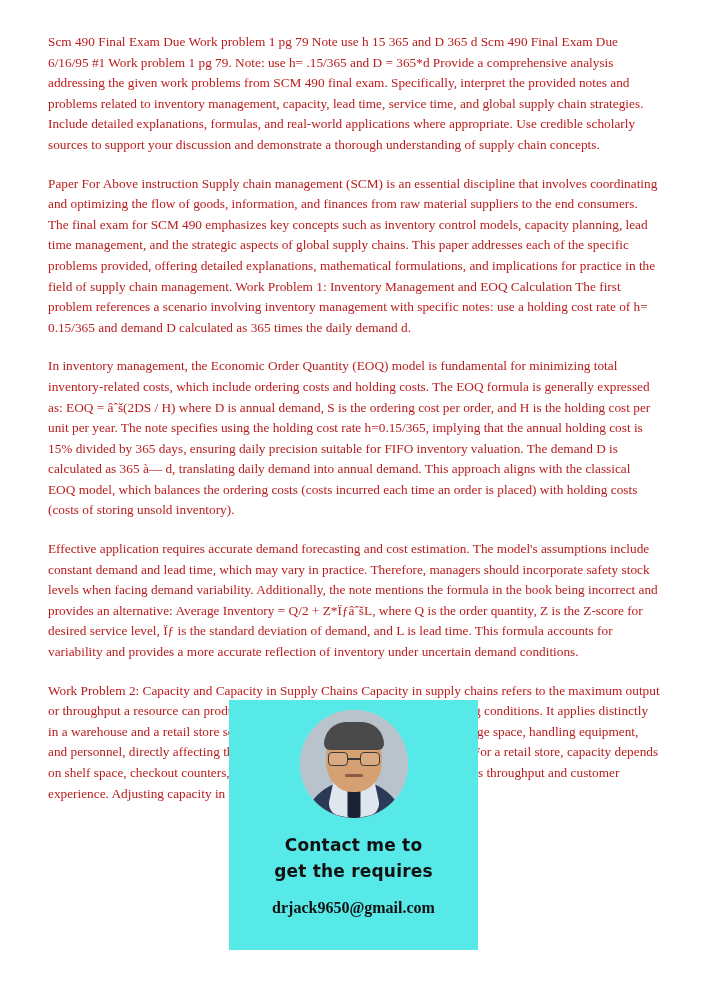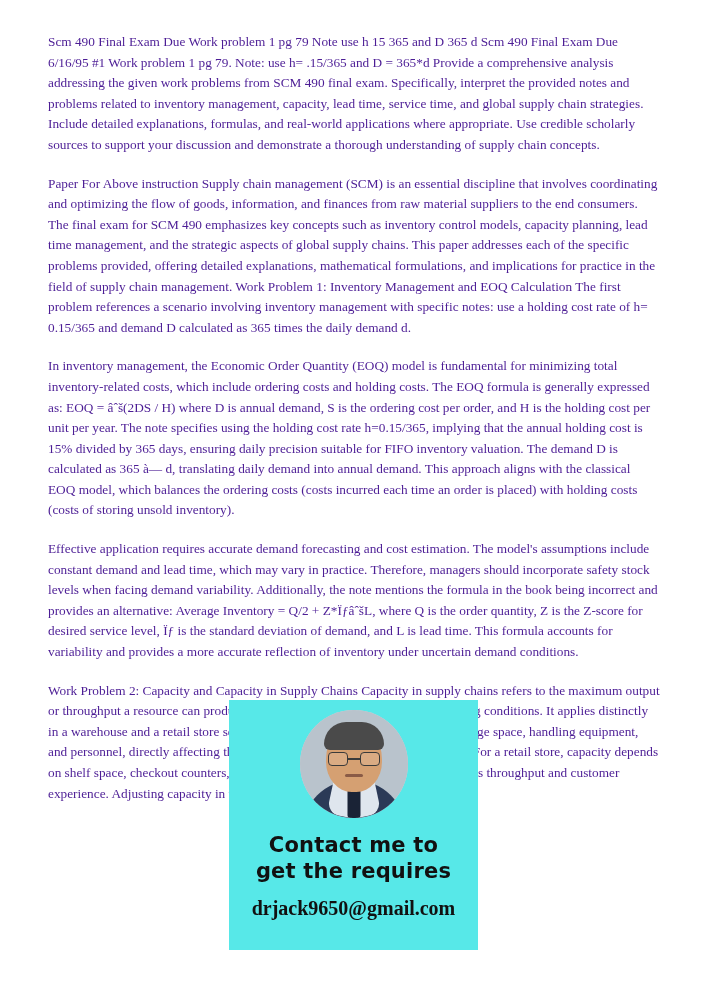--- a/index.html
+++ b/index.html
@@ -24,21 +24,21 @@
   .doc-body {
     position: absolute;
     left: 48px;
     top: 32px;
     width: 612px;
   }
   p.para {
     margin: 0 0 18px 0;
     font-size: 13.3px;
     line-height: 20.6px;
-    color: #4c1d95;
+    color: #b91c1c;
     text-align: left;
     font-family: "Liberation Serif", serif;
   }
   p.para:last-child { margin-bottom: 0; }
 
   
   .overlay-card {
     position: absolute;
     left: 229px;
     top: 700px;
@@ -167,31 +167,31 @@
     transform: translateX(-50%);
     width: 18px;
     height: 3px;
     background: #8a5b46;
     border-radius: 2px;
   }
   .overlay-line {
     font-family: "DejaVu Sans", sans-serif;
     font-weight: bold;
     color: #111111;
-    font-size: 21px;
+    font-size: 17px;
     line-height: 26px;
     text-align: right;
     letter-spacing: 0.2px;
   }
   .overlay-line.first { margin-top: 14px; }
   .overlay-email {
     font-family: "Liberation Serif", serif;
     font-weight: bold;
     color: #111111;
-    font-size: 20px;
+    font-size: 16px;
     line-height: 24px;
     text-align: left;
     margin-top: 12px;
   }
 </style>
 </head>
 <body>
 
 <div class="page">
 

